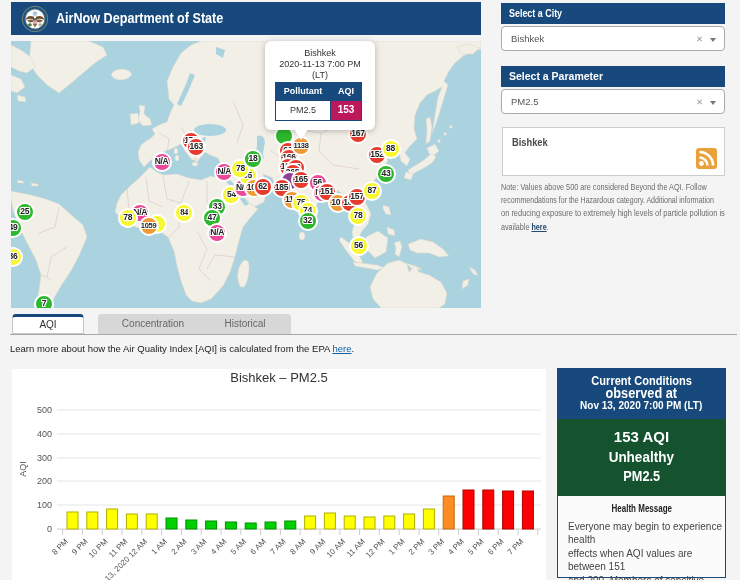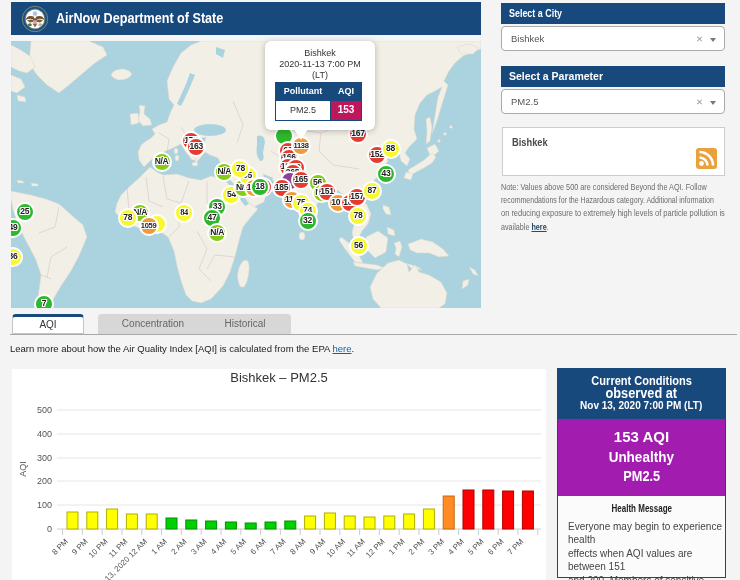--- a/index.html
+++ b/index.html
@@ -15,21 +15,21 @@
 
 
 #map { left:11px; top:41px; width:470px; height:267px; background:#aad3df; overflow:hidden; }
 
 
 .mk { position:absolute; width:20px; height:20px; border-radius:50%; border:2px solid #fff;
       font-size:8.5px; font-weight:bold; color:#222; text-align:center; line-height:15px;
       text-shadow:-1px -1px 0 #fff, 1px -1px 0 #fff, -1px 1px 0 #fff, 1px 1px 0 #fff, 0 1px 0 #fff, 0 -1px 0 #fff, 1px 0 0 #fff, -1px 0 0 #fff;
       letter-spacing:-0.3px; }
 .g { background:#2db82d; } .y { background:#f8f830; } .o { background:#f09b38; }
-.r { background:#e63c30; } .n { background:#84cc16; } .p { background:#8f3f97; }
+.r { background:#e63c30; } .n { background:#ec4899; } .p { background:#8f3f97; }
 
 
 #pop { left:265px; top:41px; width:110px; height:89px; background:#fff; border-radius:6px;
        box-shadow:0 1px 6px rgba(0,0,0,.25); font-size:9px; color:#333; text-align:center; line-height:10.8px; }
 #tail { left:294px; top:129px; width:0; height:0; border-left:7px solid transparent; border-right:7px solid transparent; border-top:11px solid #fff; }
 #pop .ln1 { margin-top:7px; }
 #ptab { position:absolute; left:10px; top:41px; width:87px; border-collapse:collapse; font-size:9px; }
 #ptab th { background:#17497d; color:#fff; font-weight:bold; height:18px; border:1.5px solid #17497d; }
 #ptab td { height:20px; border:1.5px solid #17497d; }
 #ptab .aqi { background:#be185d; color:#fff; font-weight:bold; font-size:10px; }
@@ -58,21 +58,21 @@
 
 #chart { left:12px; top:369px; width:534px; height:211px; background:#fff; }
 
 
 #cond { left:557px; top:368px; width:169px; height:210px; border:1px solid #17497d; background:#fbfbfb; }
 #cond .hd { background:#17497d; color:#fff; text-align:center; padding-top:6px; height:50px; }
 #cond .hd .sq { transform-origin:50% 50%; }
 #cond .l1 { font-size:12px; font-weight:bold; line-height:13px; }
 #cond .l2 { font-size:14px; font-weight:bold; line-height:11px; }
 #cond .l3 { font-size:11px; font-weight:bold; line-height:13px; }
-#cond .rd { background:#a21caf; color:#fff; text-align:center; height:77px; padding-top:8px; }
+#cond .rd { background:#14532d; color:#fff; text-align:center; height:77px; padding-top:8px; }
 #cond .rd div { font-size:15px; font-weight:bold; line-height:19.5px; }
 #cond .rd .sq { transform-origin:50% 50%; }
 #cond .hm { text-align:center; font-size:10px; font-weight:bold; color:#222; padding-top:7px; }
 #cond .hm .sq { transform:scaleX(0.8); transform-origin:50% 50%; }
 #cond .msg { font-size:10px; color:#444; line-height:13.4px; padding:6px 0 0 10px; }
 </style>
 </head>
 <body>
 
 <div class="abs navy" id="hdr">
@@ -206,21 +206,21 @@
   <div class="mk y" style="left:210.4px; top:143.9px;">54</div>
   <div class="mk n" style="left:221.8px; top:136.8px;">N/A</div>
   <div class="mk n" style="left:140.6px; top:111.4px;">N/A</div>
   <div class="mk n" style="left:203.3px; top:121.2px;">N/A</div>
   <div class="mk r" style="left:169.8px; top:89.8px;">176</div>
   <div class="mk r" style="left:175.2px; top:95.6px;">163</div>
   <div class="mk y" style="left:226.5px; top:125px;">95</div>
   <div class="mk o" style="left:232.5px; top:136.5px;">107</div>
   <div class="mk r" style="left:241.6px; top:135.9px;">62</div>
   <div class="mk y" style="left:219.4px; top:118.4px;">78</div>
-  <div class="mk g" style="left:239px; top:108px;margin-top:28px;">18</div>
+  <div class="mk g" style="left:232px; top:108px;">18</div>
   <div class="mk g" style="left:263px; top:85px;"></div>
   <div class="mk r" style="left:266.7px; top:100.4px;">66</div>
   <div class="mk r" style="left:268px; top:106.5px;">166</div>
   <div class="mk o" style="left:280px; top:94.5px; font-size:7.5px;">1138</div>
   <div class="mk r" style="left:266.5px; top:116px;">121</div>
   <div class="mk r" style="left:275px; top:116.5px;">72</div>
   <div class="mk r" style="left:271.5px; top:121.5px;">268</div>
   <div class="mk p" style="left:269px; top:130px;"></div>
   <div class="mk r" style="left:280px; top:128.5px;">165</div>
   <div class="mk r" style="left:260.5px; top:137px;">185</div>

